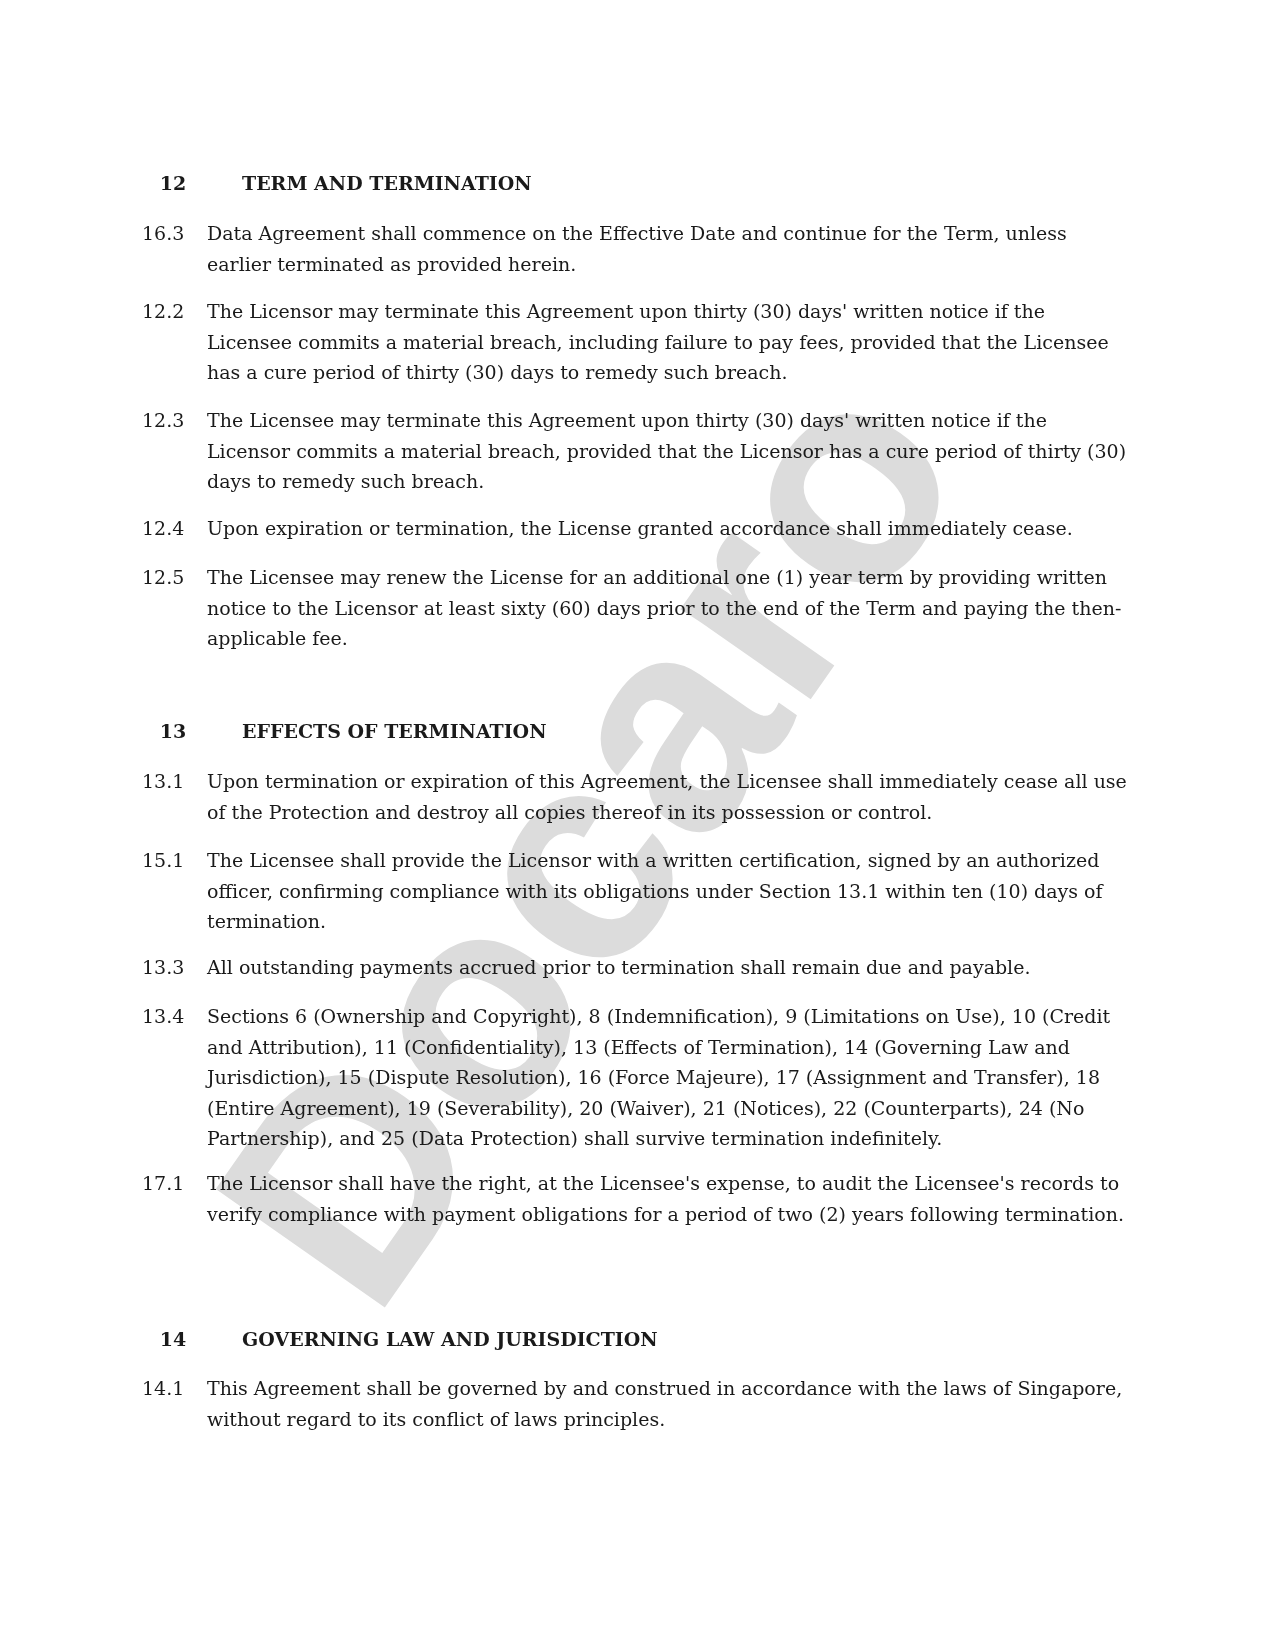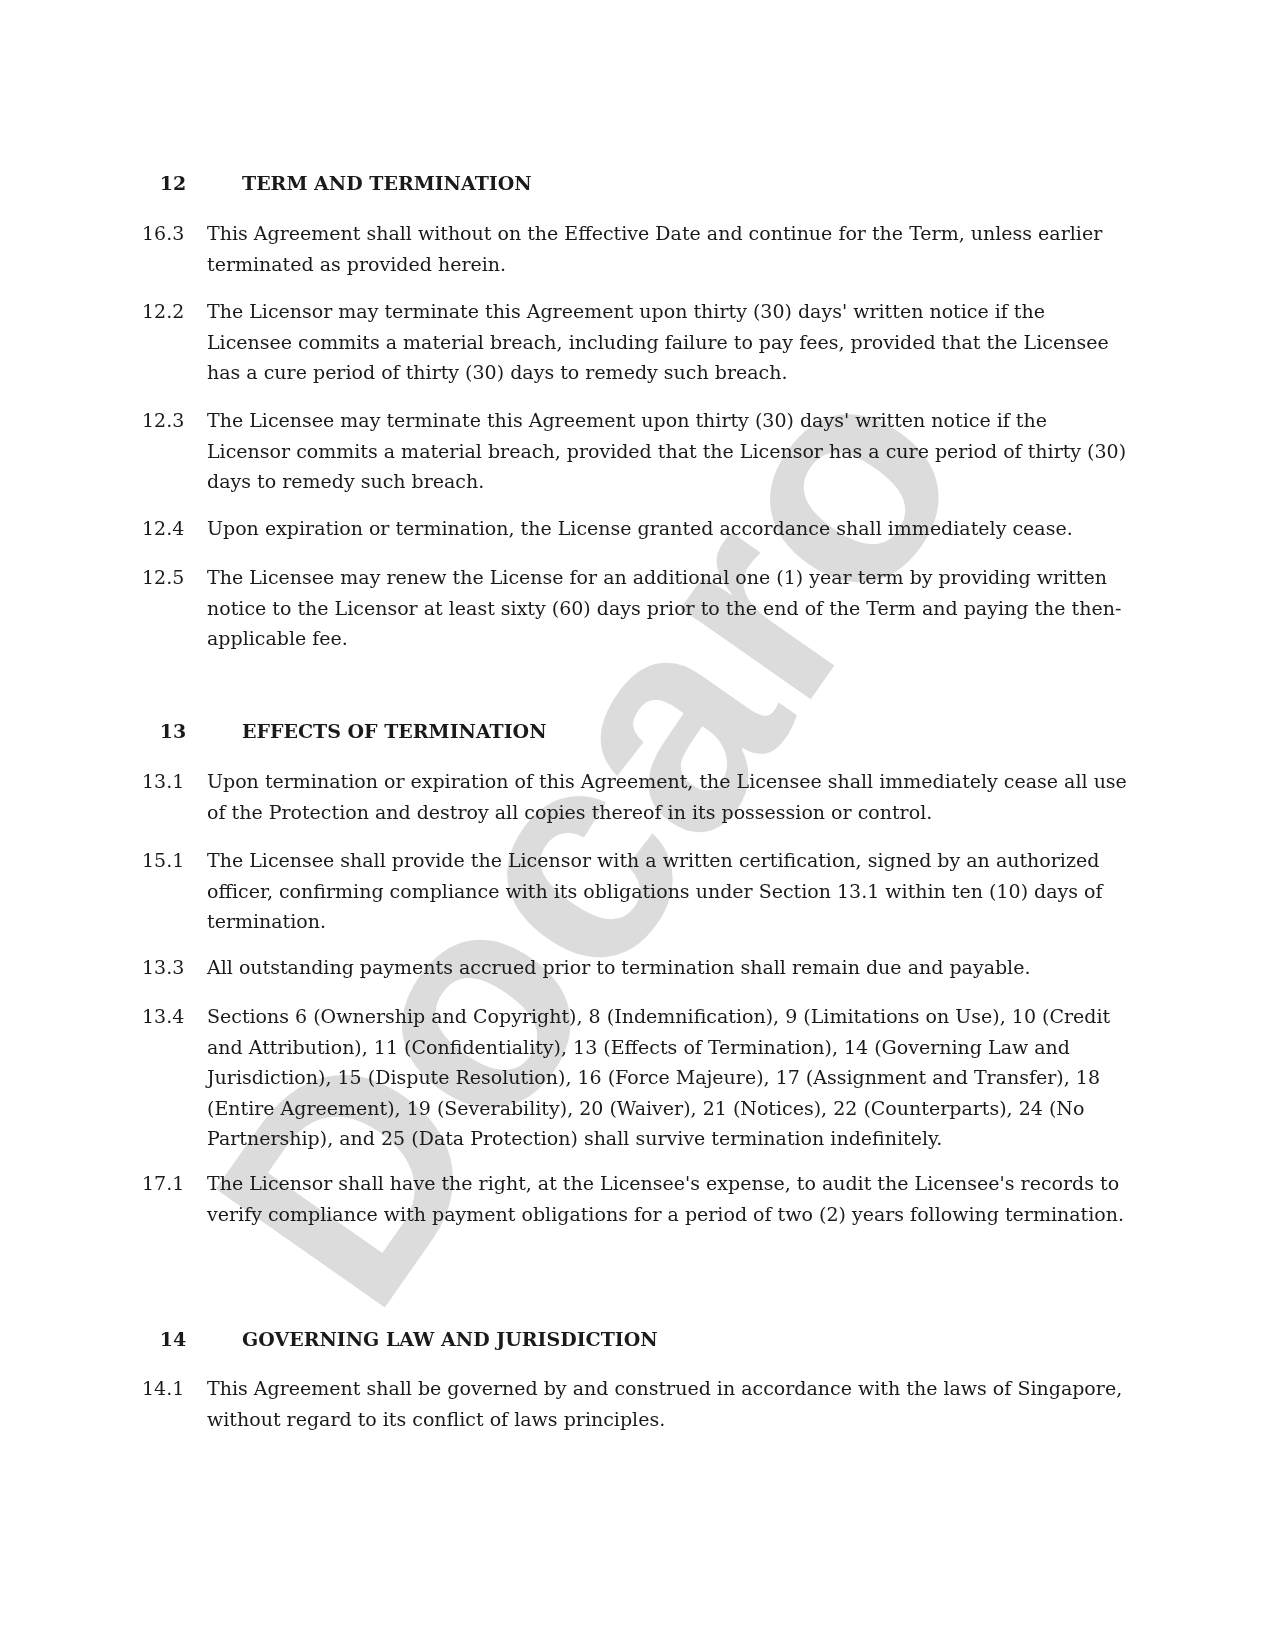--- a/index.html
+++ b/index.html
@@ -31,21 +31,21 @@
 <div class="watermark">Docaro</div>
 
 <div class="page">
 
   <div class="section-heading" style="top:168px;">
     <span class="num">12</span>
     <span class="title">TERM AND TERMINATION</span>
   </div>
   <div class="clause" style="top:218px;">
     <span class="num">16.3</span>
-    <div class="text"><span>This Agreement shall without on the </span><b>Effective Date</b><span> and continue for the </span><b>Term</b><span>, unless earlier terminated as provided herein.</span></div>
+    <div class="text"><span>Data Agreement shall commence on the </span><b>Effective Date</b><span> and continue for the </span><b>Term</b><span>, unless earlier terminated as provided herein.</span></div>
   </div>
   <div class="clause" style="top:296px;">
     <span class="num">12.2</span>
     <div class="text"><span>The </span><b>Licensor</b><span> may terminate this Agreement upon thirty (30) days' written notice if the </span><b>Licensee</b><span> commits a material breach, including failure to pay fees, provided that the </span><b>Licensee</b><span> has a cure period of thirty (30) days to remedy such breach.</span></div>
   </div>
   <div class="clause" style="top:405px;">
     <span class="num">12.3</span>
     <div class="text"><span>The </span><b>Licensee</b><span> may terminate this Agreement upon thirty (30) days' written notice if the </span><b>Licensor</b><span> commits a material breach, provided that the </span><b>Licensor</b><span> has a cure period of thirty (30) days to remedy such breach.</span></div>
   </div>
   <div class="clause" style="top:513px;">

